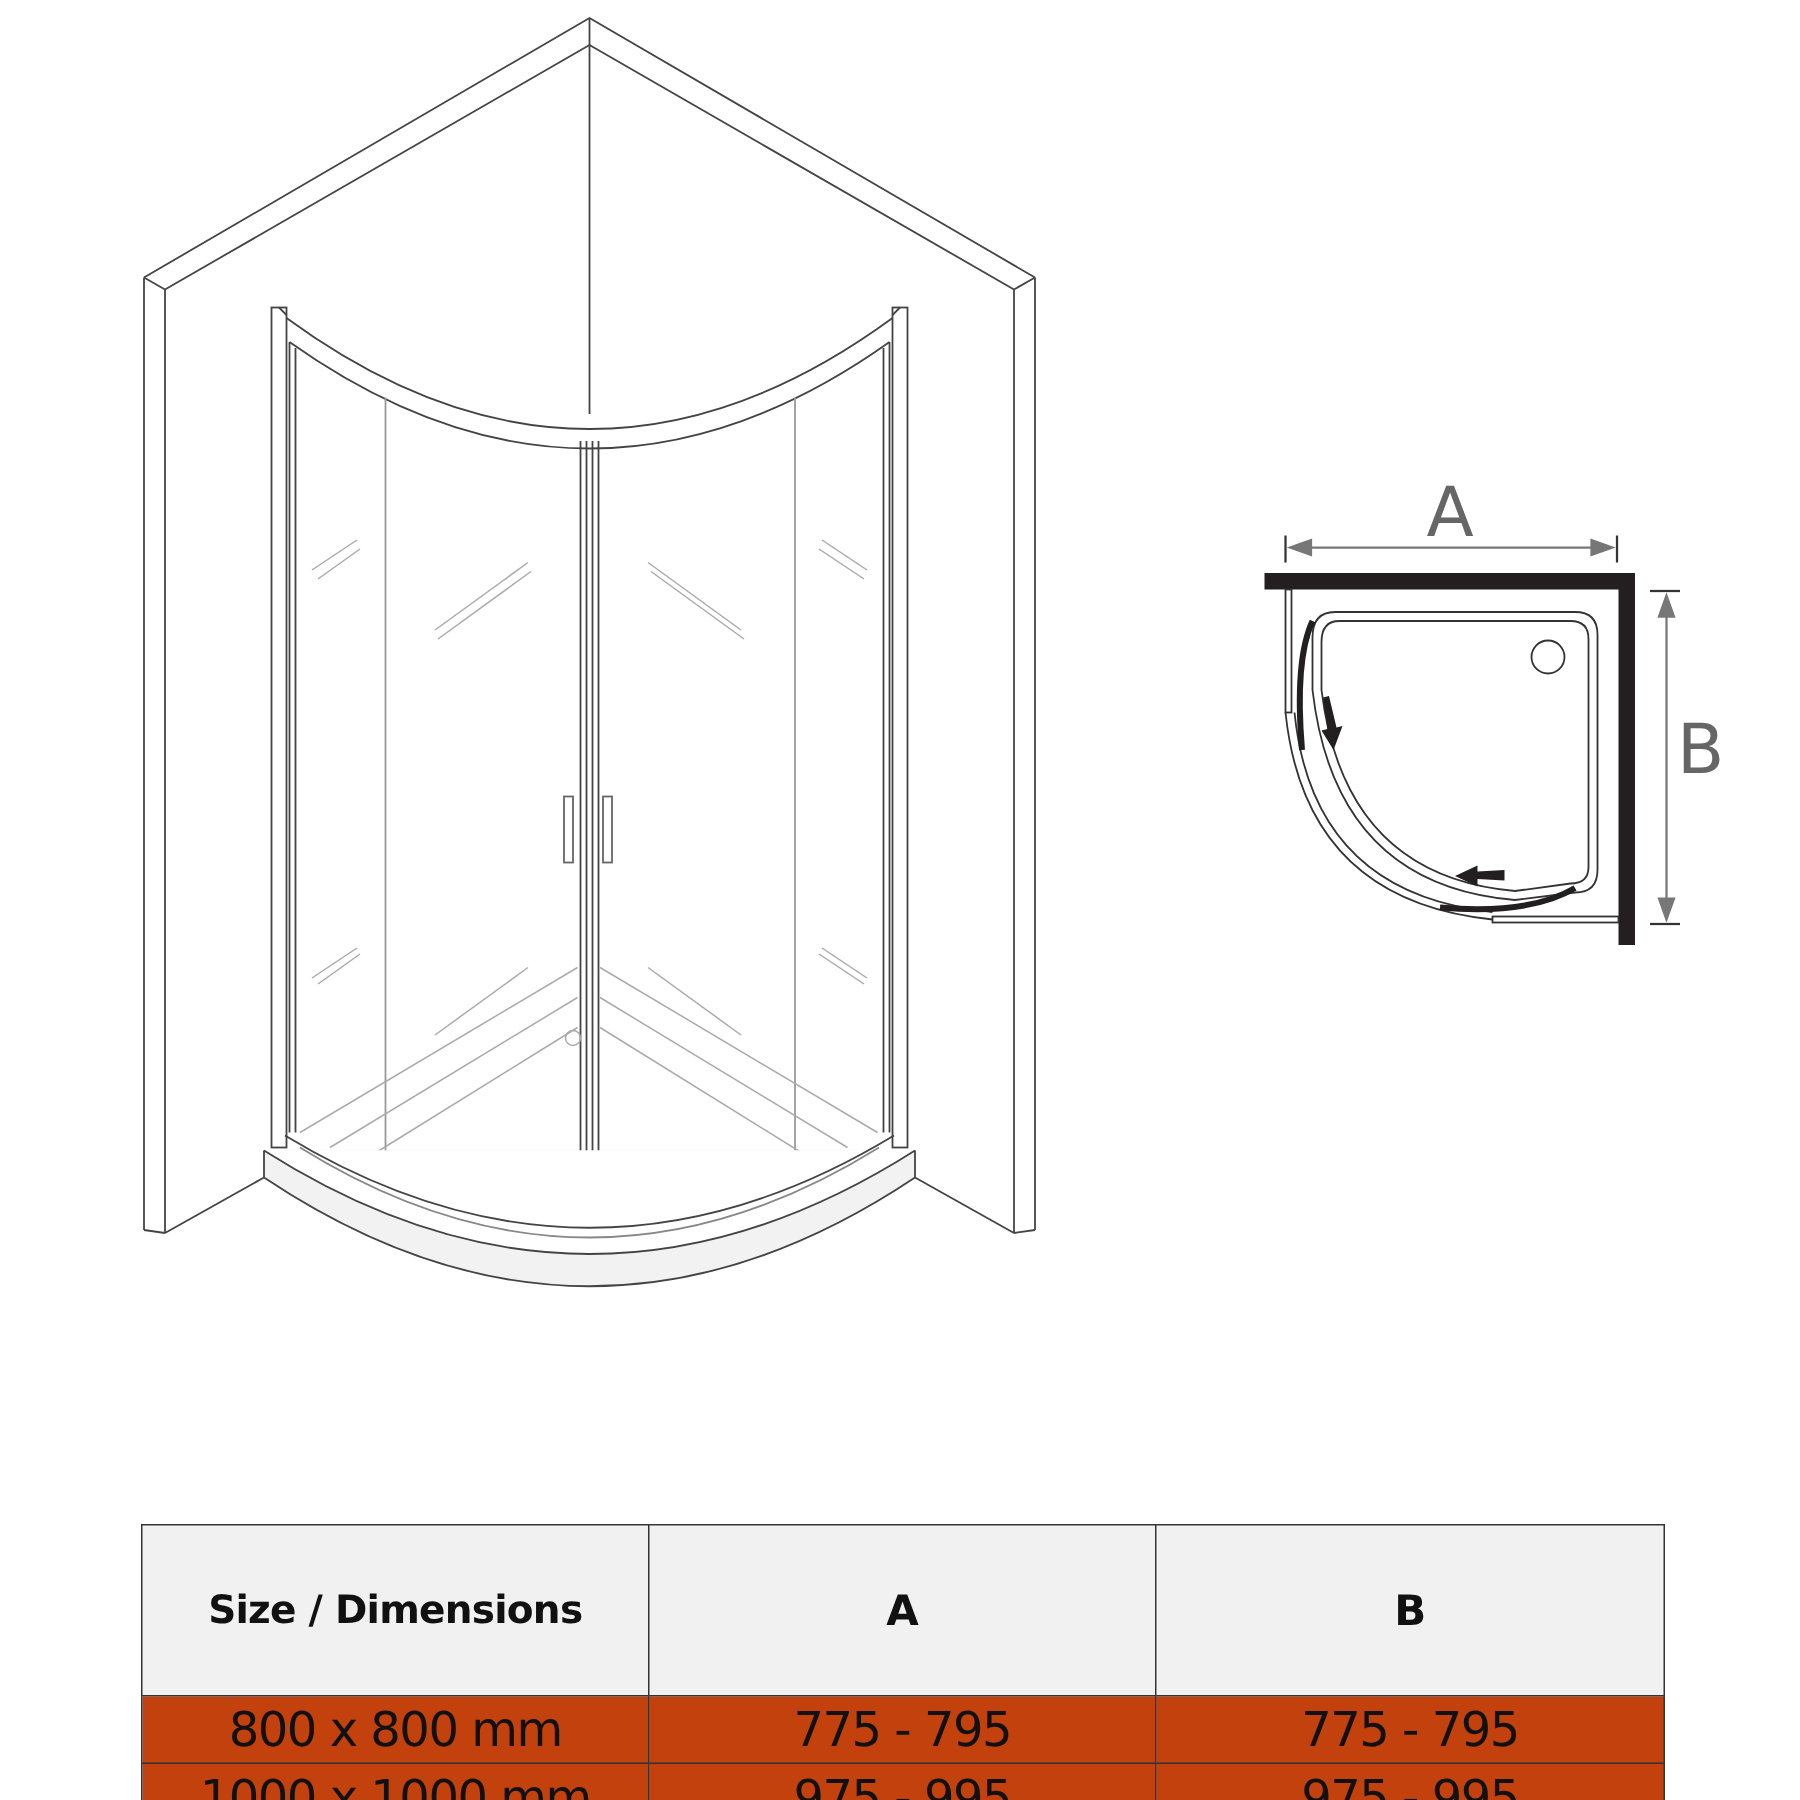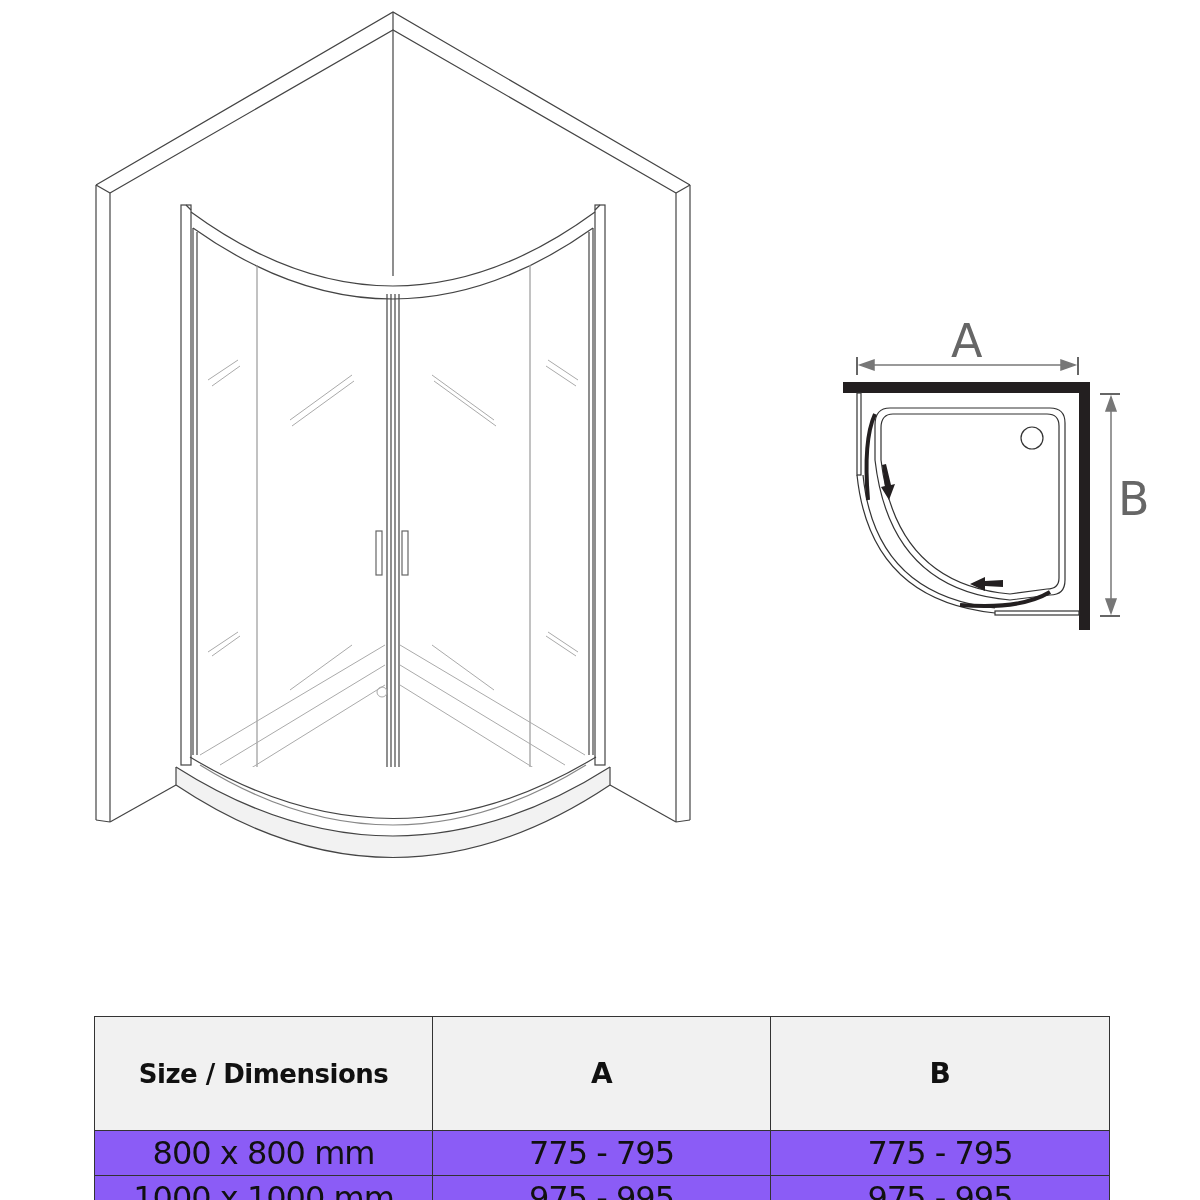--- a/index.html
+++ b/index.html
@@ -6,21 +6,21 @@
   body { width: 1200px; height: 1200px; position: relative; overflow: hidden; font-family: "Liberation Sans", sans-serif; }
   .illustration { position: absolute; left: 0; top: 0; width: 1200px; height: 900px; }
   .plan { position: absolute; left: 830px; top: 310px; width: 340px; height: 340px; }
   .label-a, .label-b { position: absolute; font-family: "DejaVu Sans", sans-serif; color: #666666; font-size: 46px; line-height: 1; }
   .label-a { left: 951px; top: 318px; }
   .label-b { left: 1118px; top: 476px; }
   table.dims { position: absolute; left: 94px; top: 978px; width: 1015px; border-collapse: collapse; table-layout: fixed; margin-top: 38px; }
   table.dims th, table.dims td { border: 1.5px solid #333333; text-align: center; padding: 0; color: #111111; }
   table.dims th { background: #f1f1f1; height: 113px; font-family: "DejaVu Sans", sans-serif; font-weight: bold; font-size: 28px; letter-spacing: -0.5px; }
   table.dims th.col-size { font-size: 26px; }
-  table.dims td { height: 44px; font-family: "DejaVu Sans", sans-serif; font-size: 32px; letter-spacing: -1px; background: #8b5cf6; }
+  table.dims td { height: 44px; font-family: "DejaVu Sans", sans-serif; font-size: 32px; letter-spacing: -1px; background: #c2410c; }
 </style>
 </head>
 <body>
 
 <svg class="illustration" viewBox="0 0 1200 900" xmlns="http://www.w3.org/2000/svg">
   <g fill="none" stroke="#444" stroke-width="1.2">
 
     <polyline points="96,185 393,12 690,185"></polyline>
     <polyline points="110,193 393,30 676,193"></polyline>
     <line x1="96" y1="185" x2="110" y2="193"></line>

